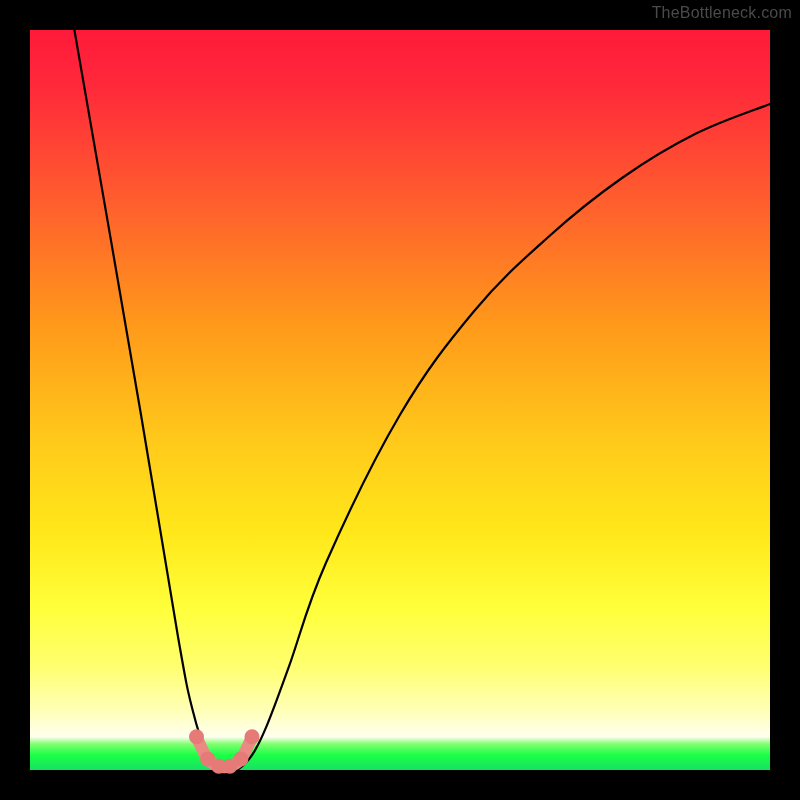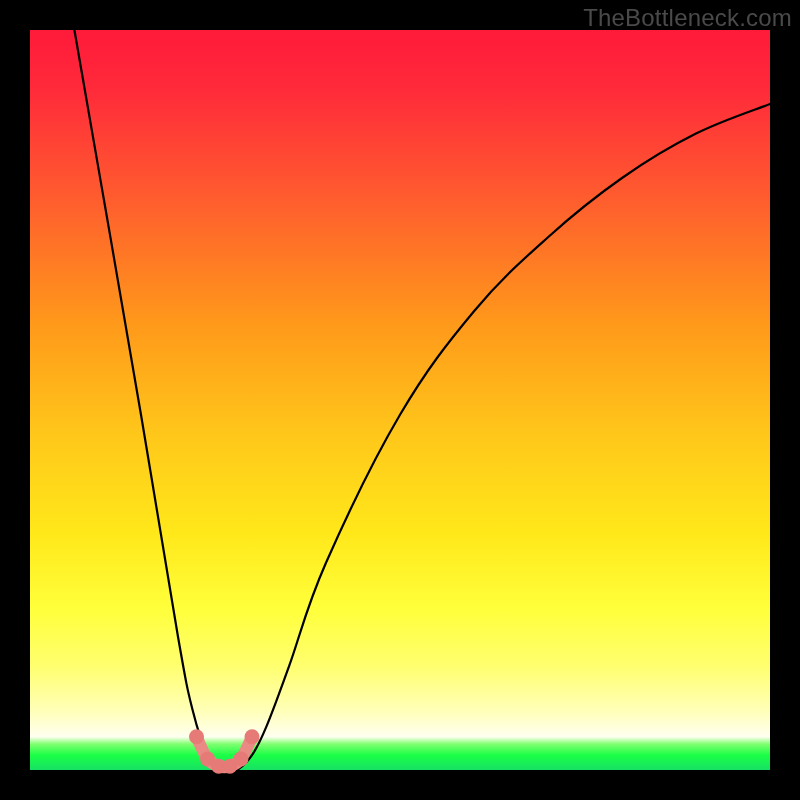--- a/index.html
+++ b/index.html
@@ -31,21 +31,21 @@
       #fffff0 95.5%,
       #7fff70 96.5%,
       #1aff46 98%,
       #17e065 100%
     );
   }
   .watermark {
     position: absolute;
     top: 4px;
     right: 8px;
-    font-size: 24px;
+    font-size: 16px;
     color: #4a4a4a;
     font-weight: 500;
     letter-spacing: 0.2px;
     z-index: 5;
   }
   svg.curve {
     position: absolute;
     left: 0;
     top: 0;
     width: 740px;

